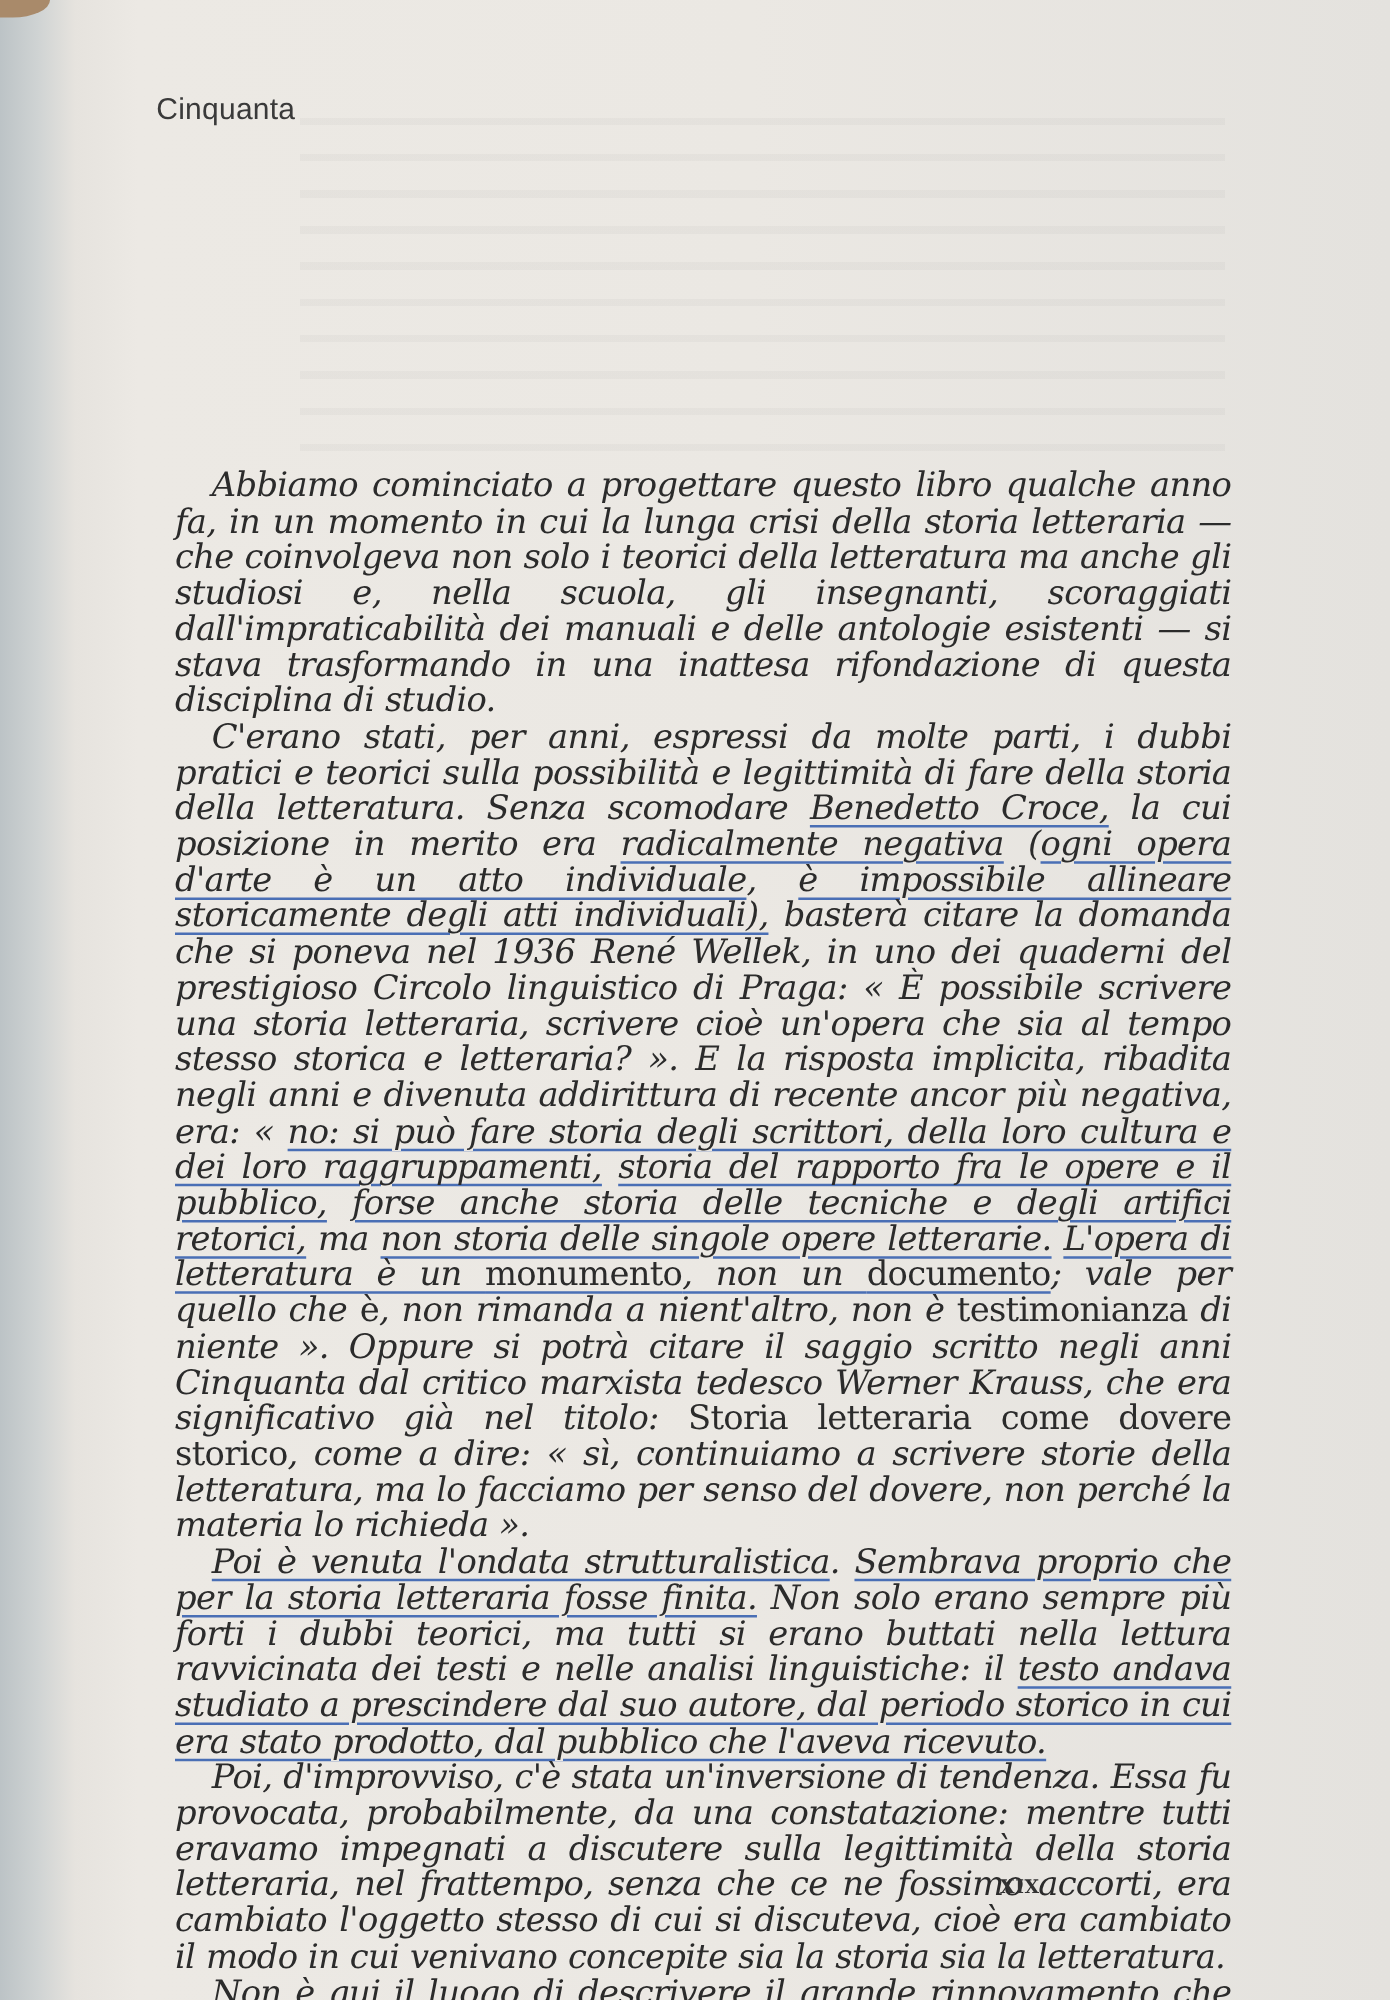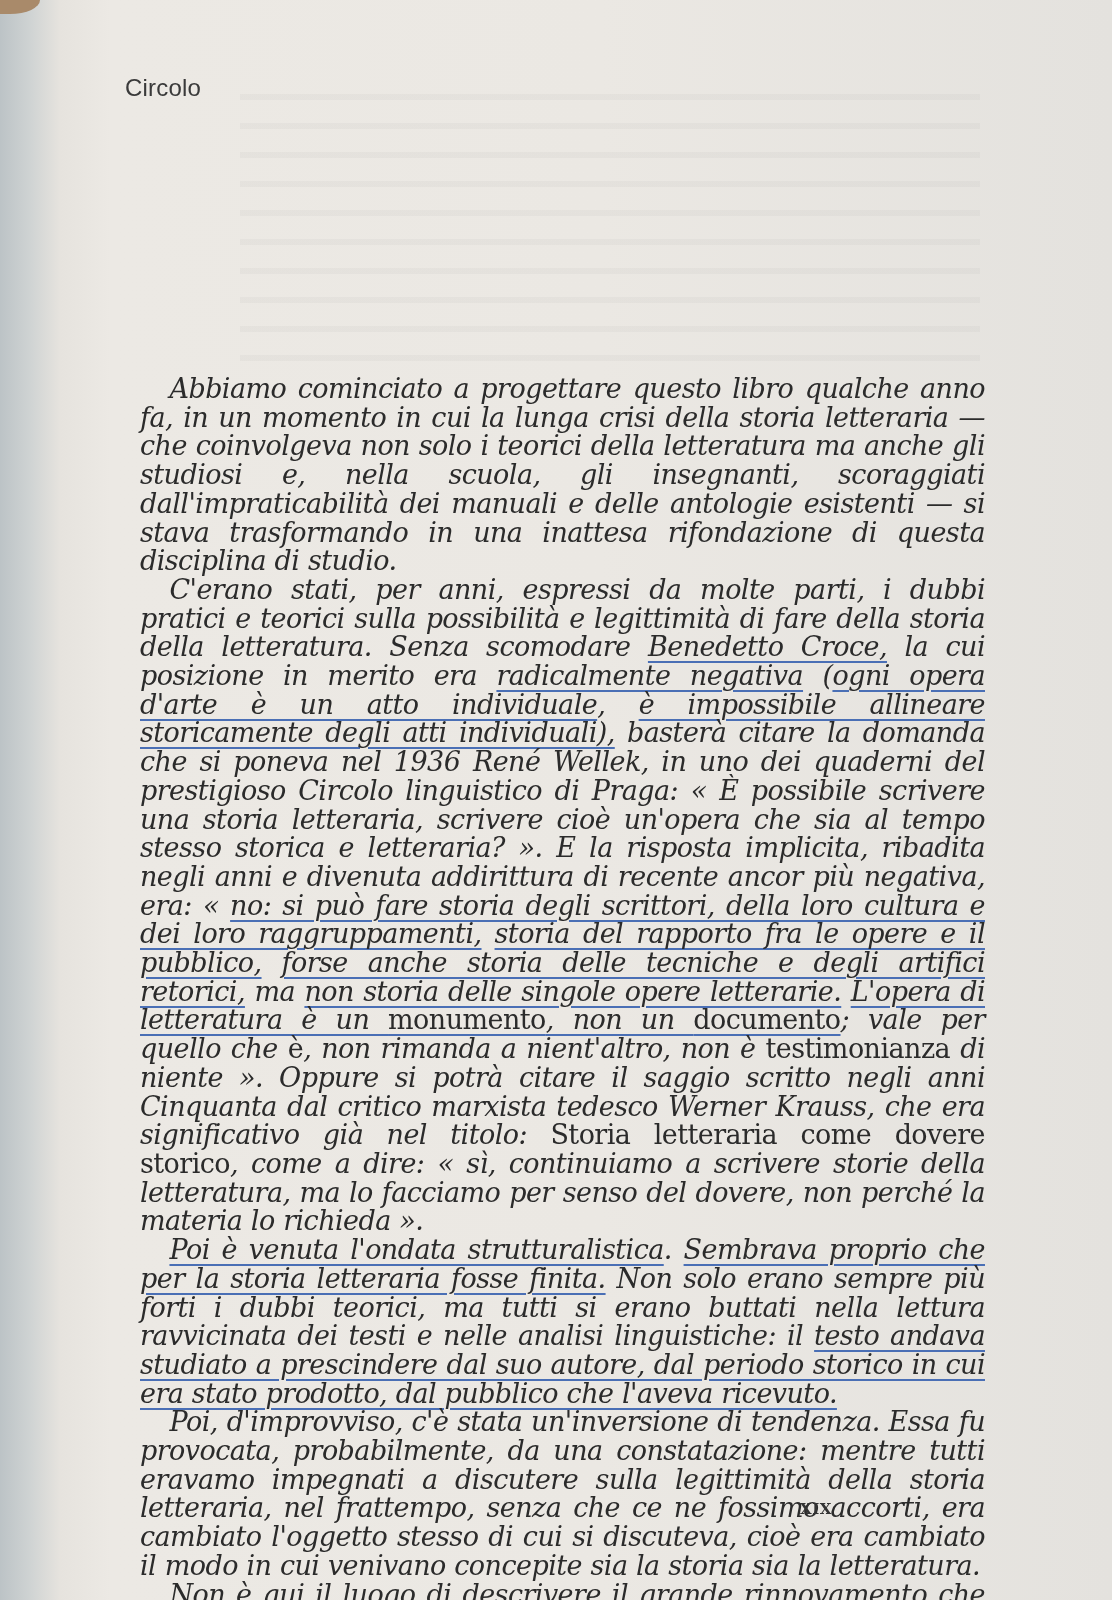--- a/index.html
+++ b/index.html
@@ -49,21 +49,21 @@
     text-align: center;
   }
 </style>
 </head>
 <body>
 
 <div class="page">
   <div class="corner"></div>
   <div class="ghost"></div>
 
-  <div class="title">Circolo</div>
+  <div class="title">Cinquanta</div>
 
   <div class="body">
     <p class="ind"> <span>Abbiamo cominciato a progettare questo libro qualche anno fa, in un momento in cui la lunga crisi della storia letteraria — che coinvolgeva non solo i teorici della letteratura ma anche gli studiosi e, nella scuola, gli insegnanti, scoraggiati dall'impraticabilità dei manuali e delle antologie esistenti — si stava trasformando in una inattesa rifondazione di questa disciplina di studio.</span></p>
 
     <p class="ind"> <span>C'erano stati, per anni, espressi da molte parti, i dubbi pratici e teorici sulla possibilità e legittimità di fare della storia della letteratura. Senza scomodare </span><span class="ub">Benedetto Croce,</span><span> la cui posizione in merito era </span><span class="ub">radicalmente negativa</span><span> (</span><span class="ub">ogni opera d'arte è un atto individuale</span><span>, </span><span class="ub">è impossibile allineare storicamente degli atti individuali),</span><span> basterà citare la domanda che si poneva nel 1936 René Wellek, in uno dei quaderni del prestigioso Circolo linguistico di Praga: « È possibile scrivere una storia letteraria, scrivere cioè un'opera che sia al tempo stesso storica e letteraria? ». E la risposta implicita, ribadita negli anni e divenuta addirittura di recente ancor più negativa, era: « </span><span class="ub">no: si può fare storia degli scrittori, della loro cultura e dei loro raggruppamenti,</span><span> </span><span class="ub">storia del rapporto fra le opere e il pubblico,</span><span> </span><span class="ub">forse anche storia delle tecniche e degli artifici retorici,</span><span> ma </span><span class="ub">non storia delle singole opere letterarie.</span><span> </span><span class="ub"><span>L'opera di letteratura è un </span><span class="up">monumento</span><span>, non un </span><span class="up">documento</span></span><span>; </span><span class="ug"><span>vale per quello che </span><span class="up">è</span><span>, non rimanda a nient'altro,</span></span><span> </span><span class="ug"><span>non è </span><span class="up">testimonianza</span><span> di niente »</span></span><span>. Oppure si potrà citare il saggio scritto negli anni Cinquanta dal critico marxista tedesco Werner Krauss, che era significativo già nel titolo: </span><span class="up">Storia letteraria come dovere storico</span><span>, come a dire: « sì, continuiamo a scrivere storie della letteratura, ma lo facciamo per senso del dovere, non perché la materia lo richieda ».</span></p>
 
     <p class="ind"> <span class="ub">Poi è venuta l'ondata strutturalistica</span><span>. </span><span class="ub">Sembrava proprio che per la storia letteraria fosse finita.</span><span> Non solo erano sempre più forti i dubbi teorici, ma tutti si erano buttati nella lettura ravvicinata dei testi e nelle analisi linguistiche: il </span><span class="ub">testo andava studiato a prescindere dal suo autore, dal periodo storico in cui era stato prodotto, dal pubblico che l'aveva ricevuto.</span></p>
 
     <p class="ind"> <span>Poi, d'improvviso, c'è stata un'inversione di tendenza. Essa fu provocata, probabilmente, da una constatazione: mentre tutti eravamo impegnati a discutere sulla legittimità della storia letteraria, nel frattempo, senza che ce ne fossimo accorti, era cambiato l'oggetto stesso di cui si discuteva, cioè era cambiato il modo in cui venivano concepite sia la storia sia la letteratura.</span></p>
 

